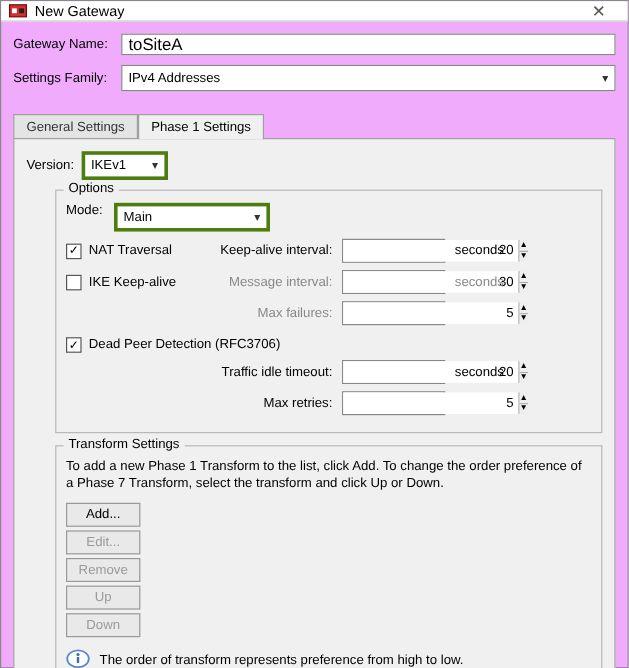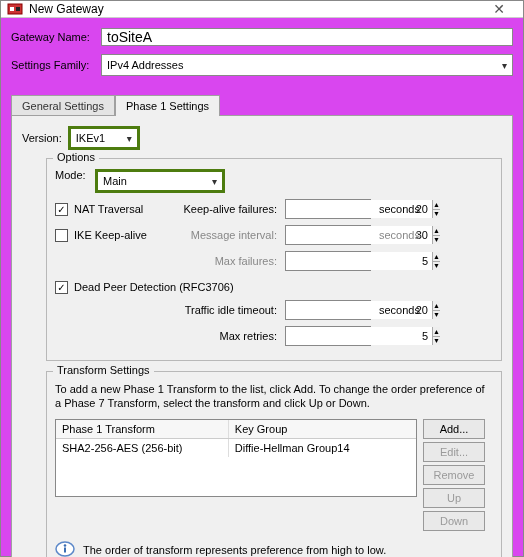--- a/index.html
+++ b/index.html
@@ -1,17 +1,17 @@
 <!DOCTYPE html>
 <html><head>
   <meta charset="utf-8">
   <style>
     * { box-sizing: border-box; margin: 0; padding: 0; }
     body { font-family: "Segoe UI", Tahoma, sans-serif; font-size: 11px; background: #fff; }
-    .dialog { width: 524px; height: 557px; border: 1px solid #888; background: #d946ef; display: flex; flex-direction: column; }
+    .dialog { width: 524px; height: 557px; border: 1px solid #888; background: #f0abfc; display: flex; flex-direction: column; }
     .titlebar { height: 28px; background: #fff; border-bottom: 1px solid #ccc; display: flex; align-items: center; padding: 0 6px; }
     .titlebar-icon { width: 16px; height: 16px; margin-right: 6px; display:inline-block; }
     .titlebar-text { flex: 1; font-size: 12px; }
     .close-x { width: 36px; text-align: center; font-size: 14px; color: #555; cursor: default; }
     .body { flex: 1; padding: 10px 10px 6px 10px; display: flex; flex-direction: column; }
     .row { display: flex; align-items: center; margin-bottom: 8px; }
     .lbl { width: 90px; color: #000; }
     .txt { flex: 1; height: 18px; border: 1px solid #888; padding: 2px 5px; background: #fff; font-family: inherit; font-size: 14px; }
     .combo { flex: 1; height: 22px; border: 1px solid #888; background: #fff; display: flex; align-items: center; padding: 0 5px; justify-content: space-between; }
     .combo-arrow { font-size: 10px; color: #333; }
@@ -113,21 +113,21 @@
               <span>Main</span>
               <span class="combo-arrow">▾</span>
             </div>
           </div>
 
           <div class="opt-2col">
             <div class="cb-col">
               <span class="chk checked"></span>
               <span>NAT Traversal</span>
             </div>
-            <span class="right-label">Keep-alive failures:</span>
+            <span class="right-label">Keep-alive interval:</span>
             <div class="spin">
               <input class="spin-input" value="20" style="">
               <div class="spin-btns">
                   <div class="spin-up">▲</div>
                   <div class="spin-down">▼</div>
                 </div>
             </div>
             <span class="unit" style="color:#000">seconds</span>
           </div>
 
@@ -185,30 +185,20 @@
                 </div>
             </div>
           </div>
         </div>
 
         <div class="groupbox">
           <span class="groupbox-title">Transform Settings</span>
           <div class="help-text">To add a new Phase 1 Transform to the list, click Add. To change the order preference of a Phase 7 Transform, select the transform and click Up or Down.</div>
 
           <div class="transform-wrap">
-            <div class="transform-table">
-              <div class="th-row">
-                <div class="th col1">Phase 1 Transform</div>
-                <div class="th col2">Key Group</div>
-              </div>
-              <div class="td-row">
-                <div class="td col1">SHA2-256-AES (256-bit)</div>
-                <div class="td col2">Diffie-Hellman Group14</div>
-              </div>
-            </div>
             <div class="btn-col">
               <div class="btn">Add...</div>
               <div class="btn disabled">Edit...</div>
               <div class="btn disabled">Remove</div>
               <div class="btn disabled">Up</div>
               <div class="btn disabled">Down</div>
             </div>
           </div>
 
           <div class="info-row">

